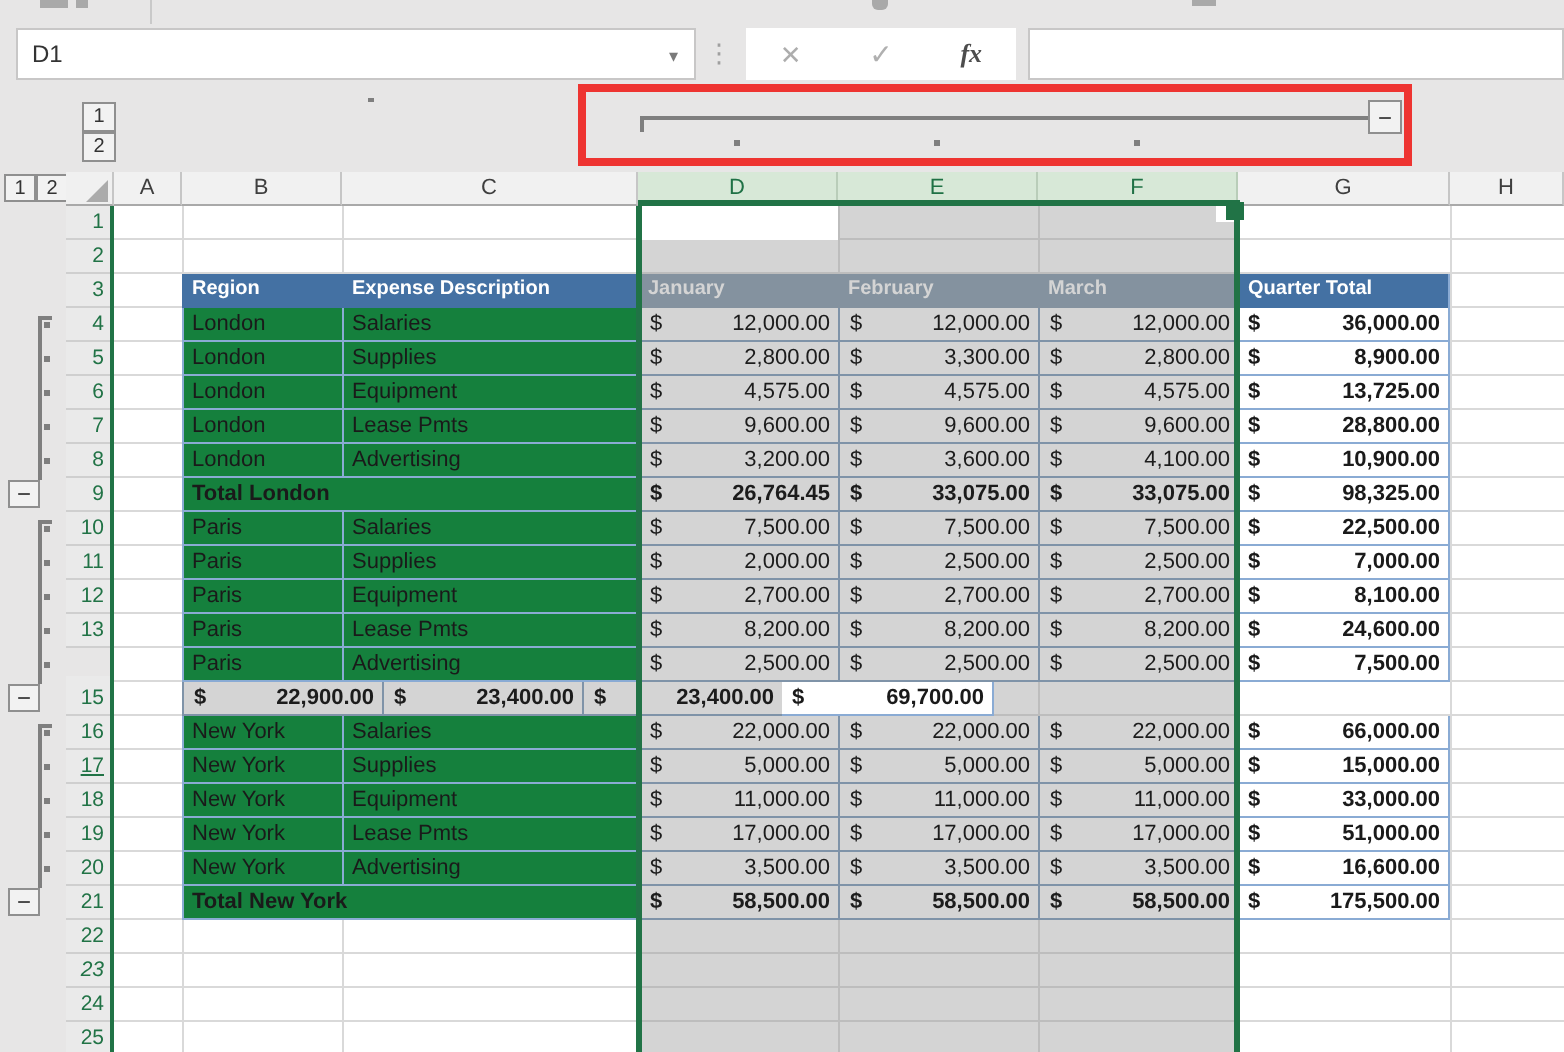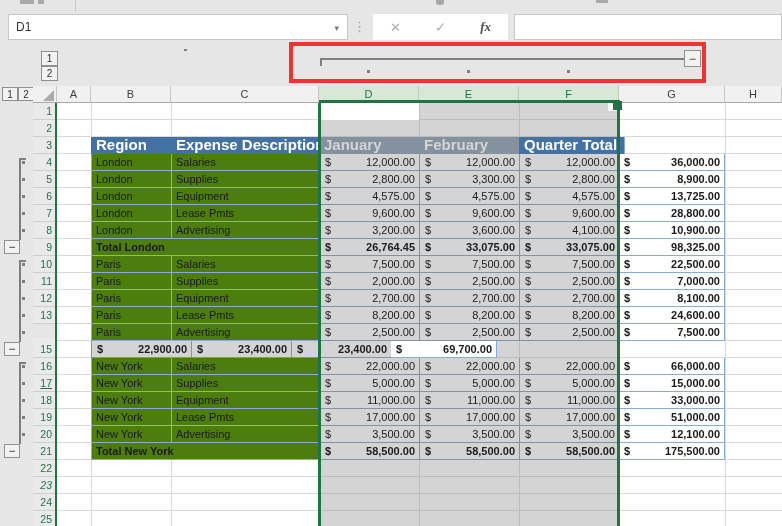--- a/index.html
+++ b/index.html
@@ -40,24 +40,24 @@
   .cells-base{left:57px;top:103px;width:725px;height:423px;background:#fff;
     background-image:repeating-linear-gradient(to bottom,transparent 0 16px,var(--grid_line,#d9d9d9) 16px 17px);}
   .vline{position:absolute;top:103px;width:1px;height:423px;background:var(--grid_line,#d9d9d9);}
   .sel-overlay{left:319px;top:103px;width:300px;height:423px;background:var(--selection_gray,#d4d4d4);
     background-image:repeating-linear-gradient(to bottom,transparent 0 16px,var(--selection_grid,#bdbdbd) 16px 17px);}
   .sel-vline{position:absolute;top:103px;width:1px;height:423px;background:var(--selection_grid,#bdbdbd);}
   .active-cell{left:319px;top:103px;width:100px;height:17px;background:#fff;}
   
   .trow{position:absolute;left:91px;width:634px;height:17px;display:flex;}
   .cell{box-sizing:border-box;height:17px;line-height:16px;font-size:11px;color:#1a1a1a;overflow:hidden;white-space:nowrap;cursor:cell;}
-  .cell.txt{padding-left:4px;background:#4d7c0f;border-left:1px solid var(--table_border_blue,#8aabd4);border-bottom:1px solid var(--table_border_blue,#8aabd4);}
+  .cell.txt{padding-left:4px;background:#15803d;border-left:1px solid var(--table_border_blue,#8aabd4);border-bottom:1px solid var(--table_border_blue,#8aabd4);}
   .cell.g{background:#fff;border-bottom:1px solid var(--table_border_blue,#8aabd4);border-right:1px solid var(--table_border_blue,#8aabd4);font-weight:bold;}
   .cell.m{background:var(--selection_gray,#d4d4d4);border-left:1px solid var(--selection_table_border,#7f93a8);border-bottom:1px solid var(--selection_table_border,#7f93a8);color:#1c1c1c;}
-  .cell.th{font-weight:bold;font-size:15px;padding-left:4px;}
+  .cell.th{font-weight:bold;font-size:10px;padding-left:4px;}
   .cell.th.hb{background:var(--table_header_blue,#4471a3);color:#fff;border-left:1px solid var(--table_header_blue,#4471a3);}
   .cell.th.hm{background:var(--selected_header_bg,#84929f);color:var(--selected_header_text,#d4d4d4);border-left:1px solid var(--selected_header_bg,#84929f);}
   .bold{font-weight:bold;}
   .money{display:flex;justify-content:space-between;padding:0 4px 0 5px;}
   
   .sel-border{position:absolute;background:var(--excel_green,#217346);}
   .green-underline{left:319px;top:100px;width:301px;height:3px;background:var(--excel_green,#217346);}
   .handle-notch{left:608px;top:103px;width:9px;height:8px;background:#fff;}
   .handle{left:613px;top:101px;width:9px;height:9px;background:var(--excel_green,#217346);}
   .rowh-green-border{left:55px;top:103px;width:2px;height:423px;background:var(--excel_green,#217346);}
@@ -159,20 +159,21 @@
       <div class="rowh" style="top:494px;">24</div>
       <div class="rowh" style="top:511px;">25</div>
     </div>
   <div class="abs rowh-green-border"></div>
 
   <div class="trow" style="top:137px;">
     <div class="cell th hb" style="width:80px;">Region</div>
     <div class="cell th hb" style="width:148px;">Expense Description</div>
     <div class="cell th hm" style="width:100px;">January</div>
     <div class="cell th hm" style="width:100px;">February</div>
+    <div class="cell th hm" style="width:100px;">March</div>
     <div class="cell th hb" style="width:106px;border-right:1px solid var(--table_border_blue,#8aabd4);">Quarter Total</div>
   </div>
 
   <div id="rows-layer">
       <div class="trow" style="top:154px;">
         <div class="cell txt" style="width:80px;">London</div>
         <div class="cell txt" style="width:148px;">Salaries</div>
         <div class="cell m money" style="width: 100px;">
           <span>$</span>
           <span>12,000.00</span>
@@ -497,21 +498,21 @@
         <div class="cell m money" style="width: 100px;">
           <span>$</span>
           <span>3,500.00</span>
         </div>
         <div class="cell m money" style="width: 100px;">
           <span>$</span>
           <span>3,500.00</span>
         </div>
         <div class="cell g money bold" style="width: 106px;">
           <span>$</span>
-          <span>12,100.00</span>
+          <span>16,600.00</span>
         </div>
       </div>
       <div class="trow" style="top:443px;">
         <div class="cell txt bold" style="width:228px;">Total New York</div>
         <div class="cell m money bold" style="width: 100px;">
           <span>$</span>
           <span>58,500.00</span>
         </div>
         <div class="cell m money bold" style="width: 100px;">
           <span>$</span>

